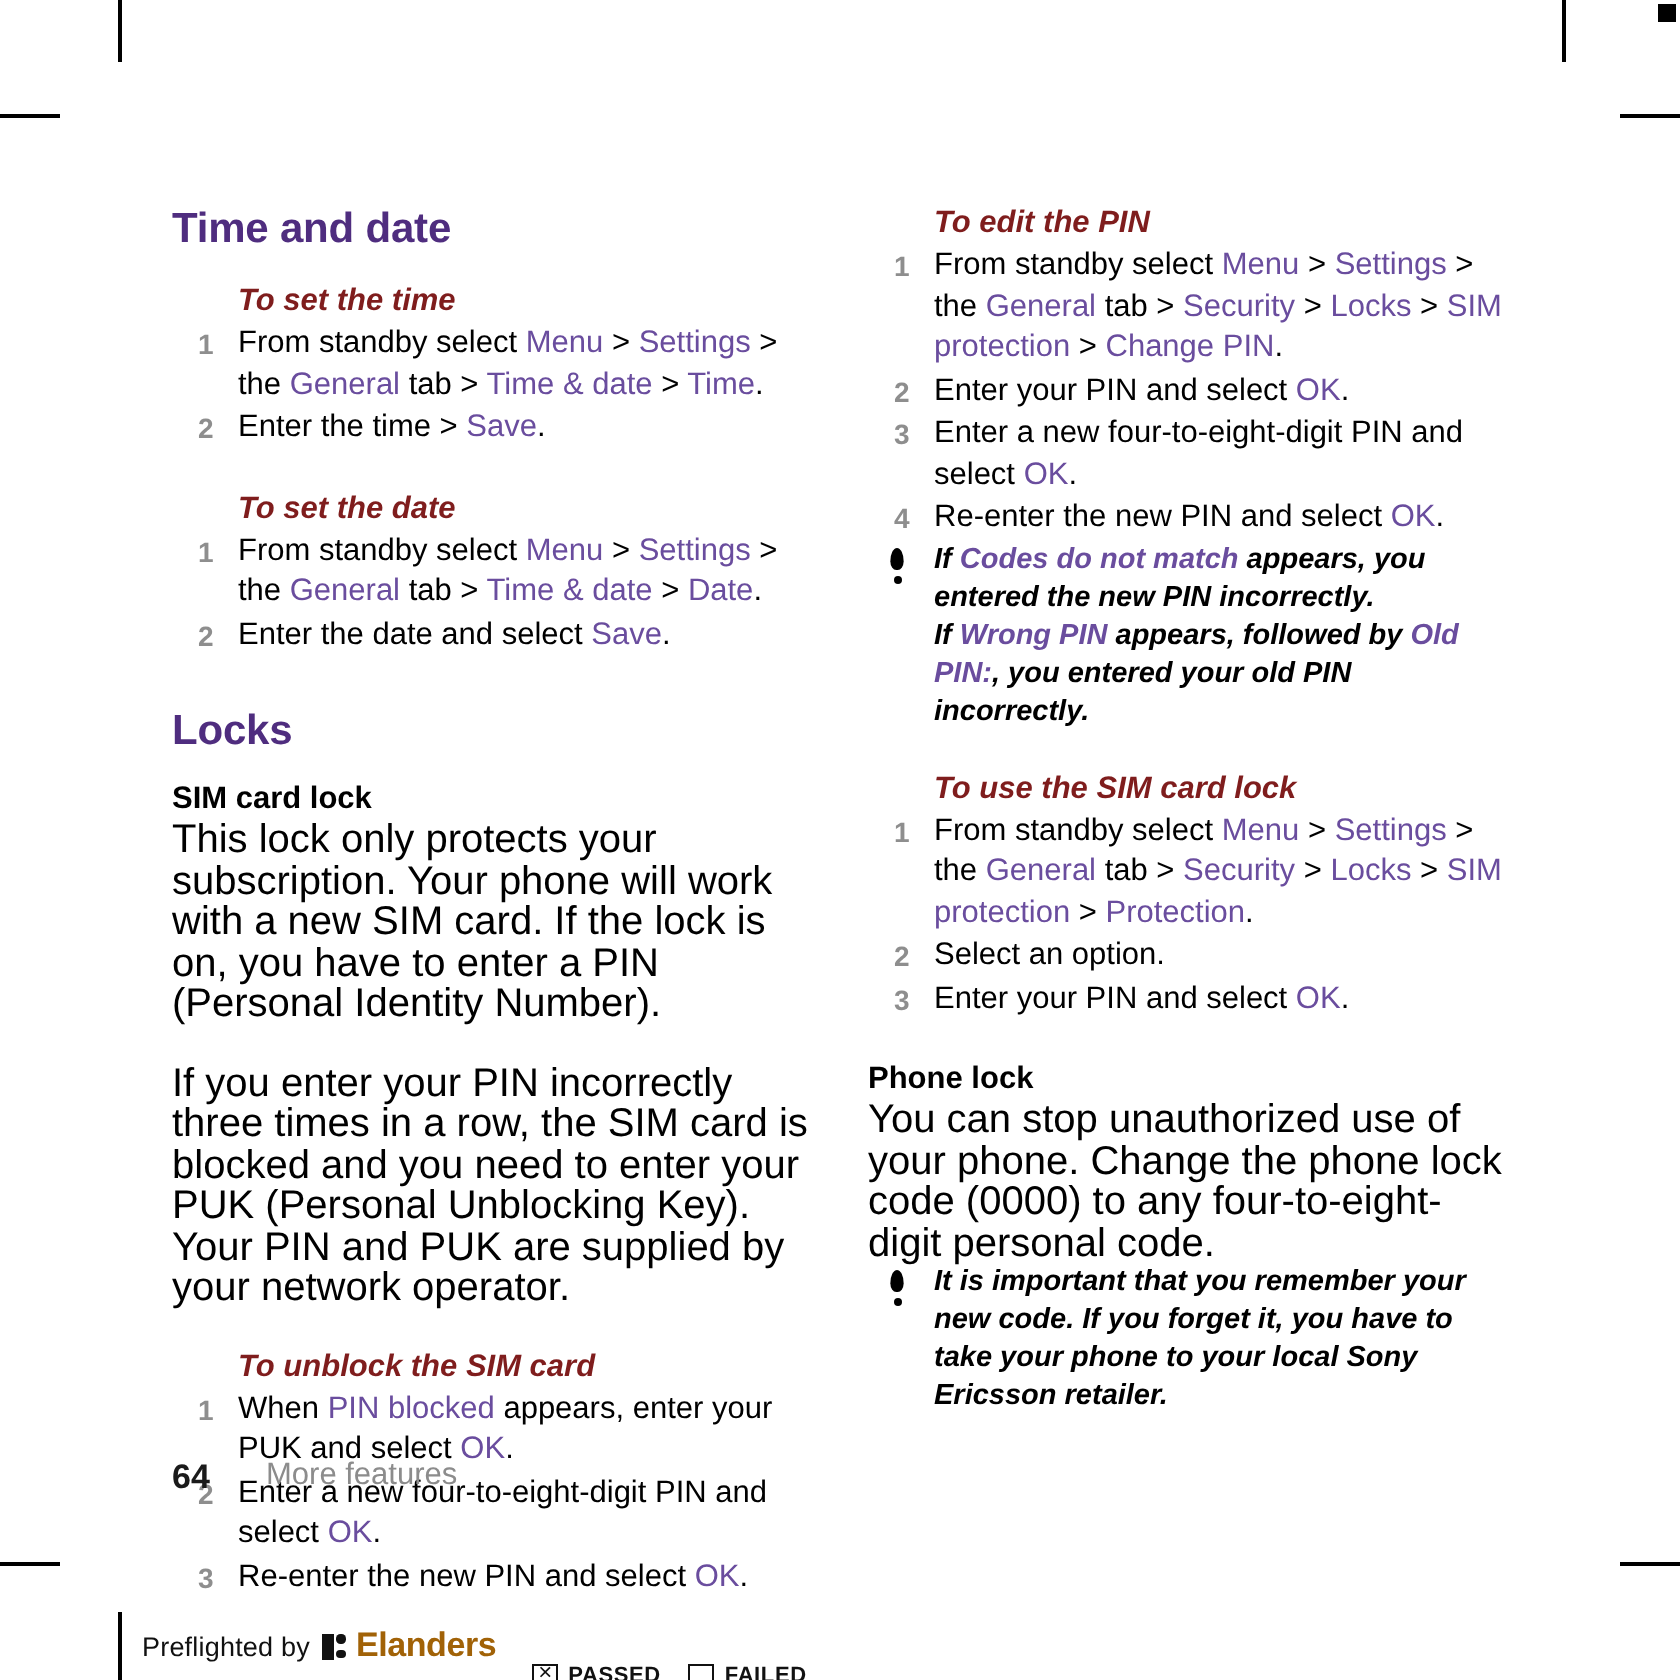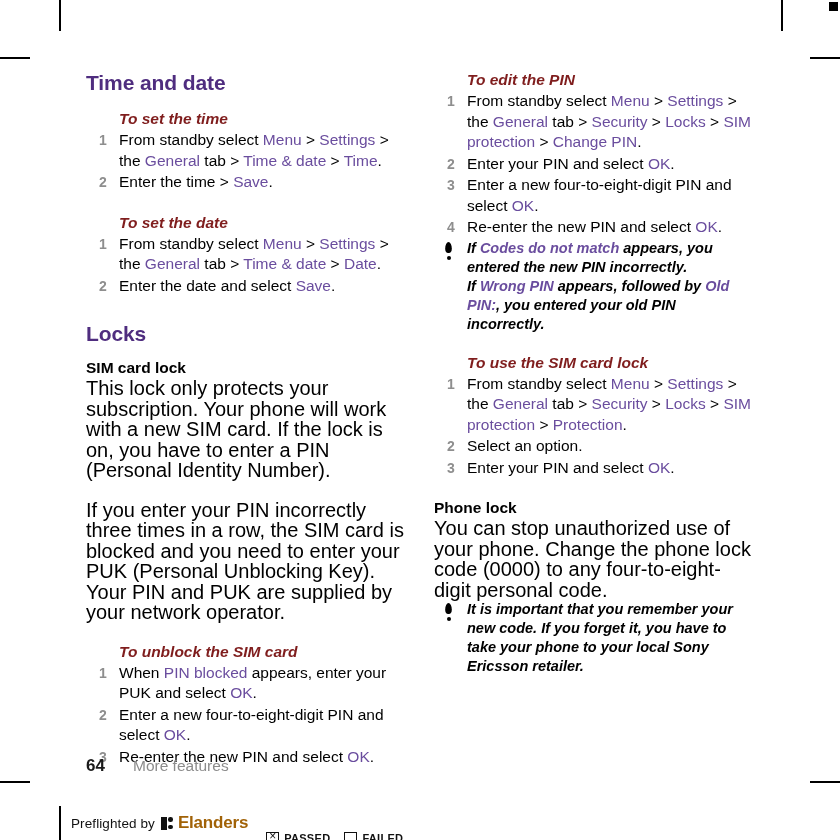--- a/index.html
+++ b/index.html
@@ -31,21 +31,21 @@
   .page {
     position: absolute;
     left: 0; top: 0;
     width: 840px;
     height: 790px;
   }
 
   .columns {
     position: absolute;
     left: 86px;
-    top: 70px;
+    top: 102px;
     width: 668px;
     display: flex;
     gap: 28px;
   }
   .col { width: 320px; }
 
   
   h1.section-title {
     font-size: 21px;
     line-height: 25px;
@@ -143,24 +143,24 @@
     margin: 0;
   }
 
   .spacer-md { height: 19px; }
   .spacer-lg { height: 24px; }
 
   
   .footer {
     position: absolute;
     left: 86px;
-    top: 756px;
+    top: 729px;
     width: 668px;
     display: flex;
-    align-items: center;
+    align-items: flex-start;
   }
   .folio {
     font-size: 17px;
     font-weight: bold;
     color: #1a1a1a;
     width: 47px;
   }
   .running-head {
     font-size: 15.5px;
     color: #8c8c8c;

